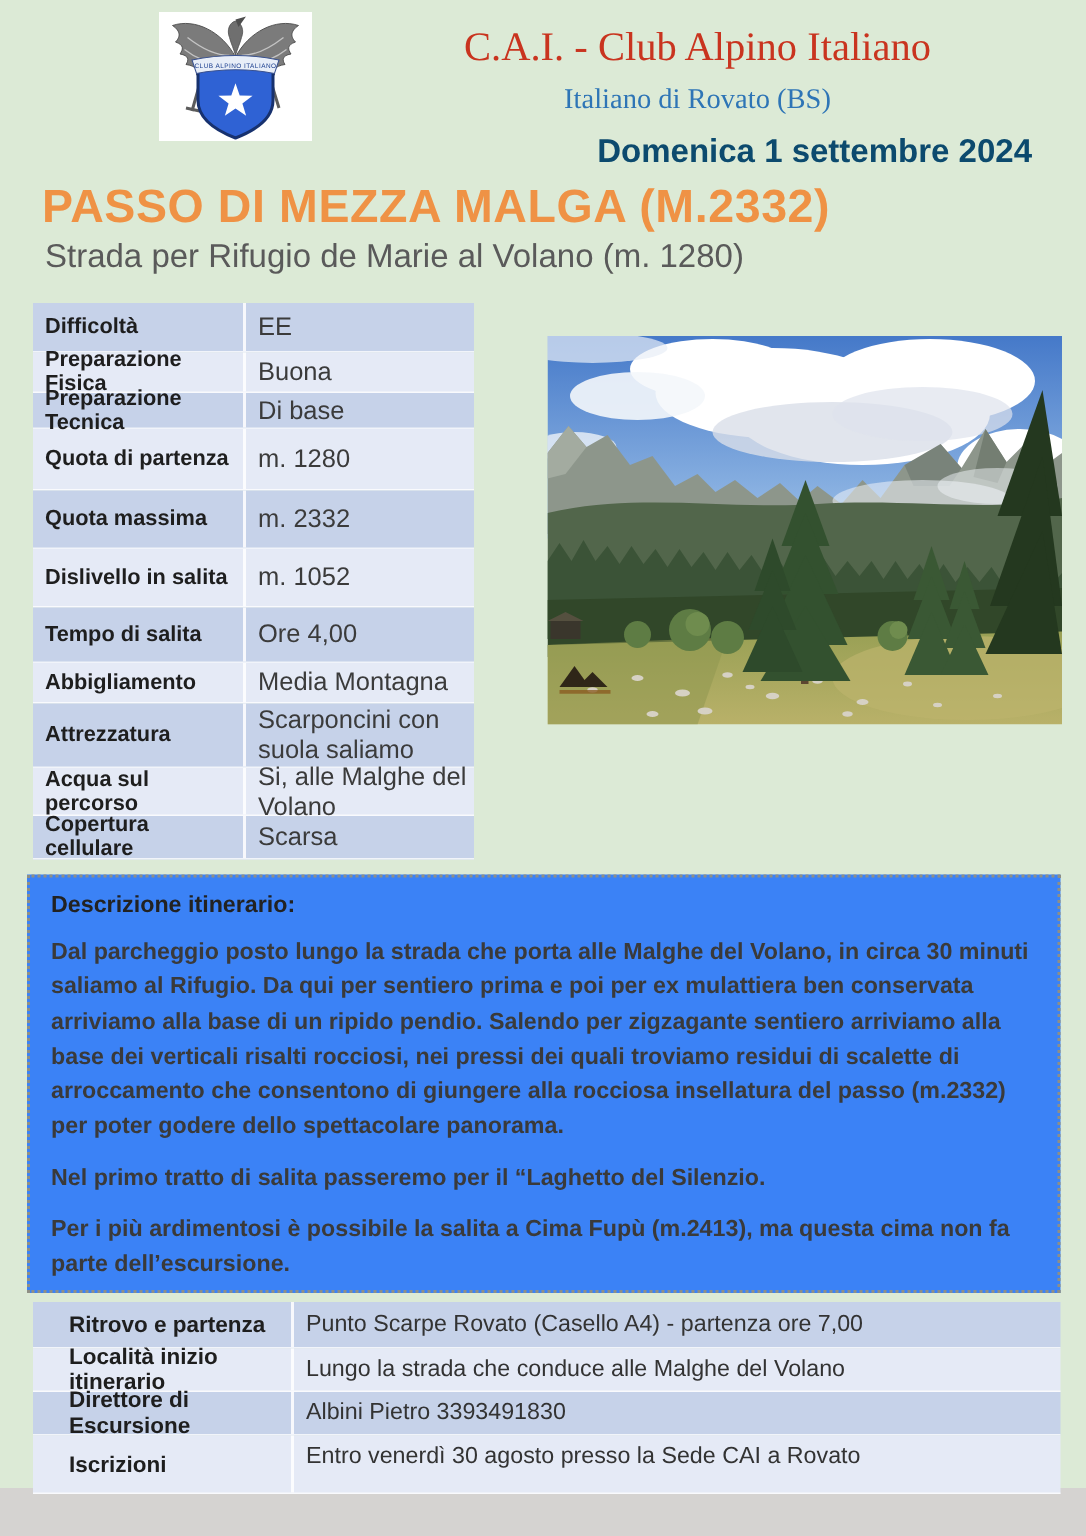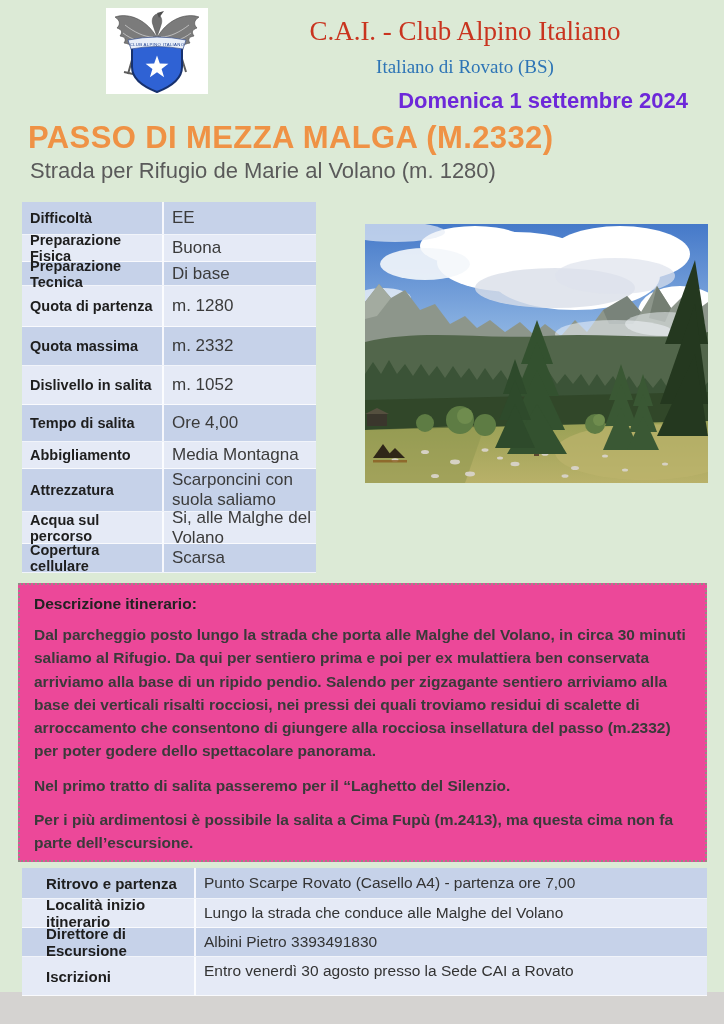--- a/index.html
+++ b/index.html
@@ -4,41 +4,41 @@
 <style>
   html,body{margin:0;padding:0;background:#bfbdbb;}
   .stage{position:relative;width:724px;height:1024px;background:#d5d3d1;overflow:hidden;
          font-family:"Liberation Sans",sans-serif;}
   .sheet{position:absolute;left:0;top:0;width:724px;height:992px;background:#dcead6;}
   .logo{position:absolute;left:106px;top:8px;width:102px;height:86px;}
   .logo svg{display:block;width:100%;height:100%;}
   .org-head{position:absolute;left:240px;top:16px;width:450px;text-align:center;}
   .org-title{font-family:"Liberation Serif",serif;font-size:27px;color:#c9341f;}
   .org-sub{font-family:"Liberation Serif",serif;font-size:19px;color:#2e75b6;margin-top:9px;}
-  .date{position:absolute;right:36px;top:88px;font-size:22px;color:#6d28d9;font-weight:700;}
+  .date{position:absolute;right:36px;top:88px;font-size:22px;color:#0c4a6e;font-weight:700;}
   .h1{position:absolute;left:28px;top:120px;font-size:31px;font-weight:700;color:#ef9245;letter-spacing:.4px;}
   .h2{position:absolute;left:30px;top:158px;font-size:22px;color:#5a5a5a;}
   .tbl{position:absolute;}
   .trow{display:flex;align-items:stretch;border-bottom:1px solid rgba(255,255,255,.75);}
   .r-b{background:#c6d2e9;}
   .r-p{background:#e5eaf6;}
   .lbl{display:flex;align-items:center;padding-left:8px;font-weight:700;color:#1e1e1e;
        border-right:2px solid rgba(255,255,255,.85);box-sizing:border-box;}
   .val{display:flex;align-items:center;padding-left:8px;color:#3b3b3b;}
   .info{left:22px;top:202px;width:294px;}
   .info .lbl{width:142px;font-size:14.5px;}
   .info .val{flex:1;font-size:17px;}
   .log{left:22px;top:868px;width:685px;}
   .log .lbl{width:174px;font-size:15px;padding-left:24px;}
   .log .val{flex:1;font-size:15.5px;color:#333;}
   .log .tall .val{align-items:flex-start;padding-top:5px;}
   .photo{position:absolute;left:365px;top:224px;width:343px;height:259px;}
   .photo svg{display:block;width:100%;height:100%;}
   .desc{position:absolute;left:18px;top:583px;width:689px;height:279px;box-sizing:border-box;
-        border:2px dotted #8f8f85;background:#ec4899;padding:10px 14px;}
+        border:2px dotted #8f8f85;background:#3b82f6;padding:10px 14px;}
   .desc h3{margin:0 0 10px;font-size:15.5px;font-weight:700;color:#222;}
   .desc p{margin:0 0 11px;font-size:15.5px;font-weight:700;color:#3a3a3a;line-height:1.5;}
 </style>
 </head>
 <body>
 
 <div class="stage">
   <div class="sheet">
 
     <div class="logo">

